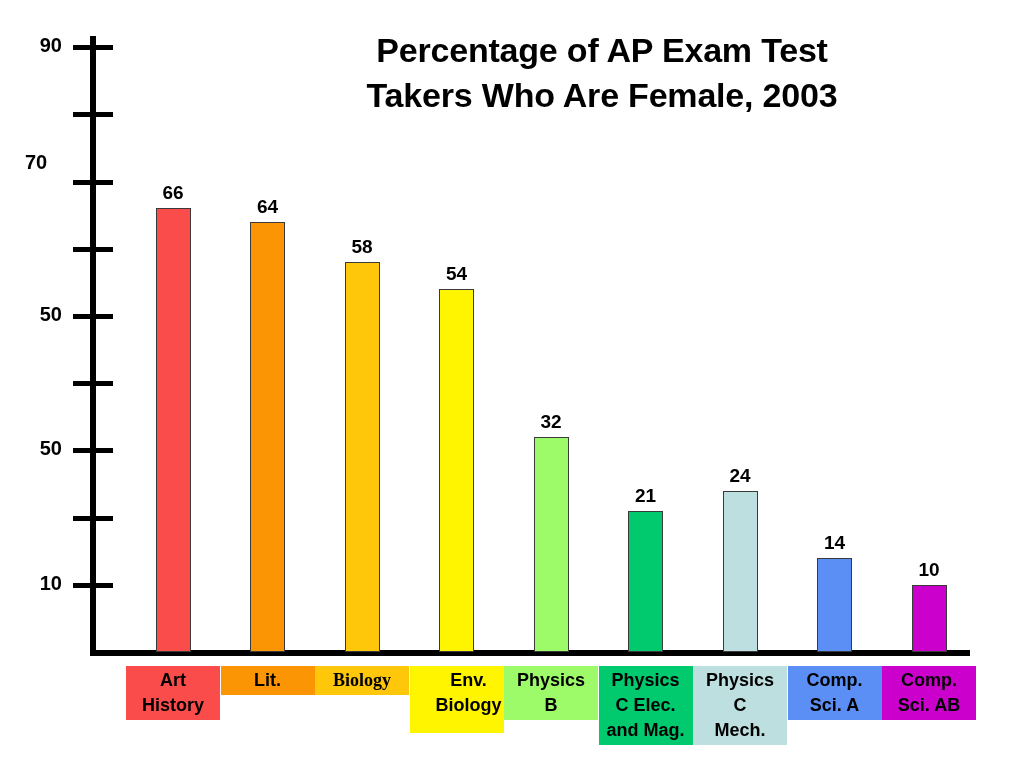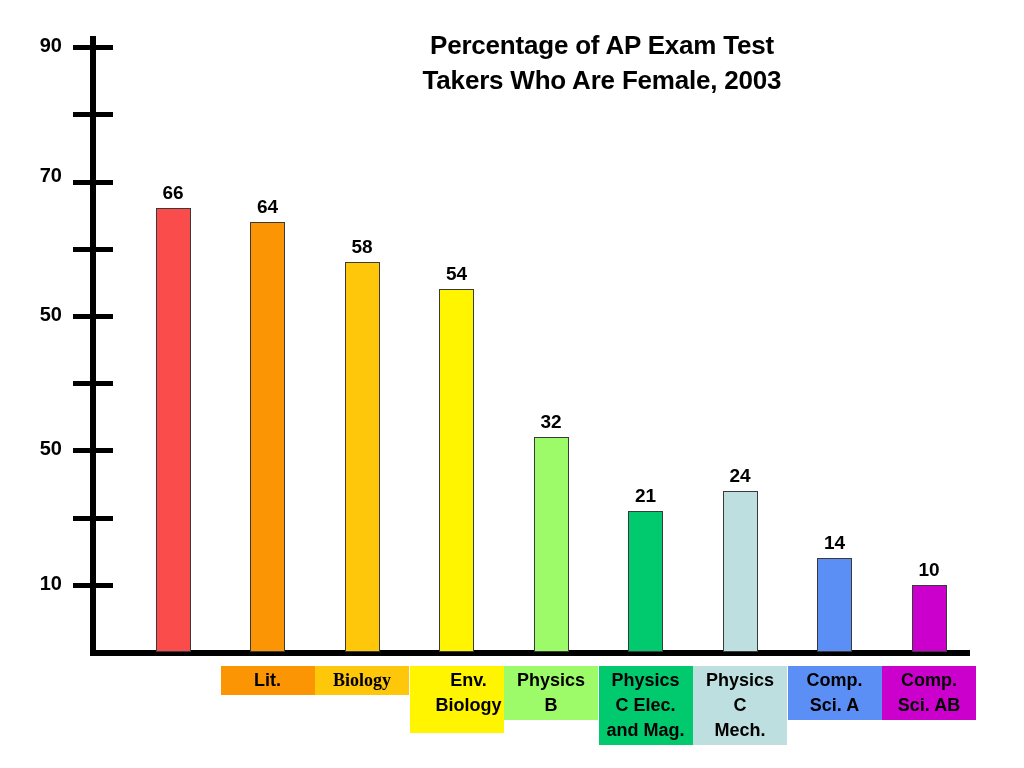--- a/index.html
+++ b/index.html
@@ -20,21 +20,21 @@
     overflow: hidden;
   }
 
   
   #chart-title {
     position: absolute;
     left: 232px;
     top: 28px;
     width: 740px;
     text-align: center;
-    font-size: 26px;
+    font-size: 34px;
     font-weight: bold;
     line-height: 1.33;
     color: #000000;
     letter-spacing: -0.2px;
   }
   #chart-title .tline { display: block; white-space: nowrap; }
 
   
   #axis-layer {
     position: absolute;
@@ -126,21 +126,21 @@
   <div id="axis-layer">
     <div class="y-axis-line"></div>
     <div class="x-axis-line"></div>
   <div class="tick" style="top: 582.8px;"></div>
       <div class="tick-label" style="top: 571.8px;">10</div>
       <div class="tick" style="top: 448.4px;"></div>
       <div class="tick-label" style="top: 437.4px;">50</div>
       <div class="tick" style="top: 314px;"></div>
       <div class="tick-label" style="top: 303px;">50</div>
       <div class="tick" style="top: 179.6px;"></div>
-      <div class="tick-label" style="top: 164px;">70</div>
+      <div class="tick-label" style="top: 151px; text-align: center;">70</div>
       <div class="tick" style="top: 45.2px;"></div>
       <div class="tick-label" style="top: 34.2px;">90</div>
       <div class="tick" style="top: 515.6px;"></div>
       <div class="tick" style="top: 381.2px;"></div>
       <div class="tick" style="top: 246.8px;"></div>
       <div class="tick" style="top: 112.4px;"></div>
     </div>
 
   <div id="plot">
       <div class="bar" style="left: 155.5px; top: 208.48px; width: 35px; height: 443.52px; background: rgb(251, 76, 76); border-color: rgb(58, 58, 58);"></div>
@@ -157,20 +157,24 @@
       <div class="bar-value" style="left: 615.5px; top: 484.88px; width: 60px; text-align: center;">21</div>
       <div class="bar" style="left: 722.5px; top: 490.72px; width: 35px; height: 161.28px; background: rgb(190, 223, 223); border-color: rgb(58, 58, 58);"></div>
       <div class="bar-value" style="left: 710px; top: 464.72px; width: 60px;">24</div>
       <div class="bar" style="left: 817px; top: 557.92px; width: 35px; height: 94.08px; background: rgb(91, 143, 245); border-color: rgb(58, 58, 58);"></div>
       <div class="bar-value" style="left: 804.5px; top: 531.92px; width: 60px;">14</div>
       <div class="bar" style="left: 911.5px; top: 584.8px; width: 35px; height: 67.2px; background: rgb(204, 0, 204); border-color: rgb(58, 58, 58);"></div>
       <div class="bar-value" style="left: 899px; top: 558.8px; width: 60px;">10</div>
     </div>
 
   <div id="cat-labels">
+      <div class="cat-box" style="left: 126px; width: 94px; height: 54px; background: rgb(251, 76, 76);">
+        <span class="cl">Art</span>
+        <span class="cl">History</span>
+      </div>
       <div class="cat-box" style="left: 220.5px; width: 94px; height: 29px; background: rgb(251, 149, 4);">
         <span class="cl">Lit.</span>
       </div>
       <div class="cat-box" style="left: 315px; width: 94px; height: 29px; background: rgb(255, 199, 9); font-family: Liberation Serif, serif;">
         <span class="cl">Biology</span>
       </div>
       <div class="cat-box" style="left: 409.5px; width: 94px; height: 67px; background: rgb(255, 245, 0); padding-left: 24px;">
         <span class="cl">Env.</span>
         <span class="cl">Biology</span>
       </div>

